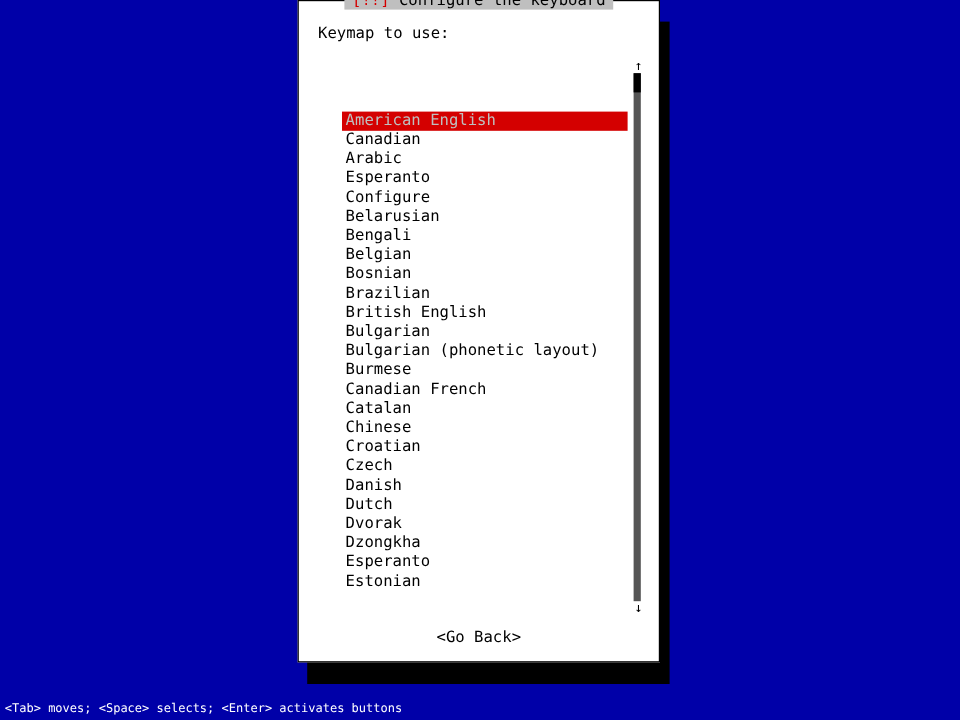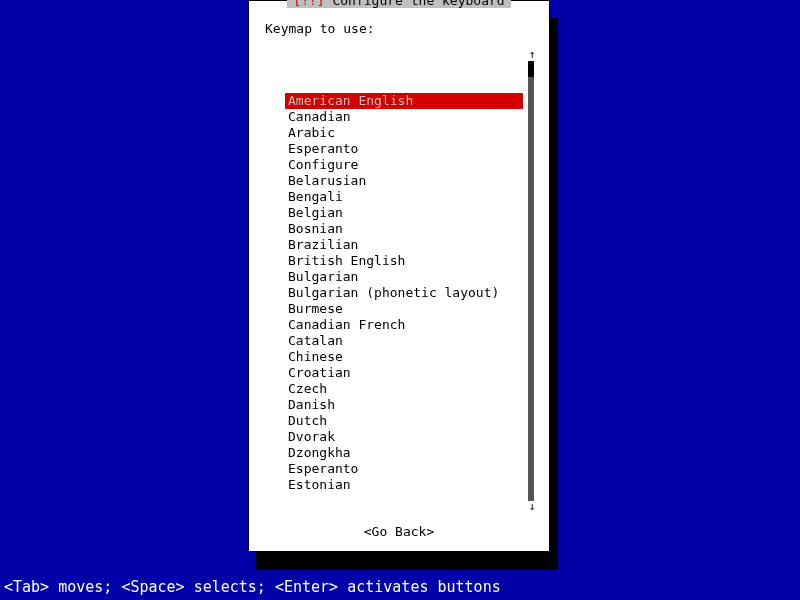--- a/index.html
+++ b/index.html
@@ -112,21 +112,21 @@
       left: 0;
       right: 0;
       text-align: center;
       color: #000;
     }
     .help-text {
       position: absolute;
       bottom: 4px;
       left: 4px;
       color: #fff;
-      font-size: 15px;
+      font-size: 10px;
       margin-top: 28px;
     }
   </style>
 </head>
 <body>
 
 <div class="dialog-shadow"></div>
 
 <div class="dialog">
   <div class="dialog-title">

